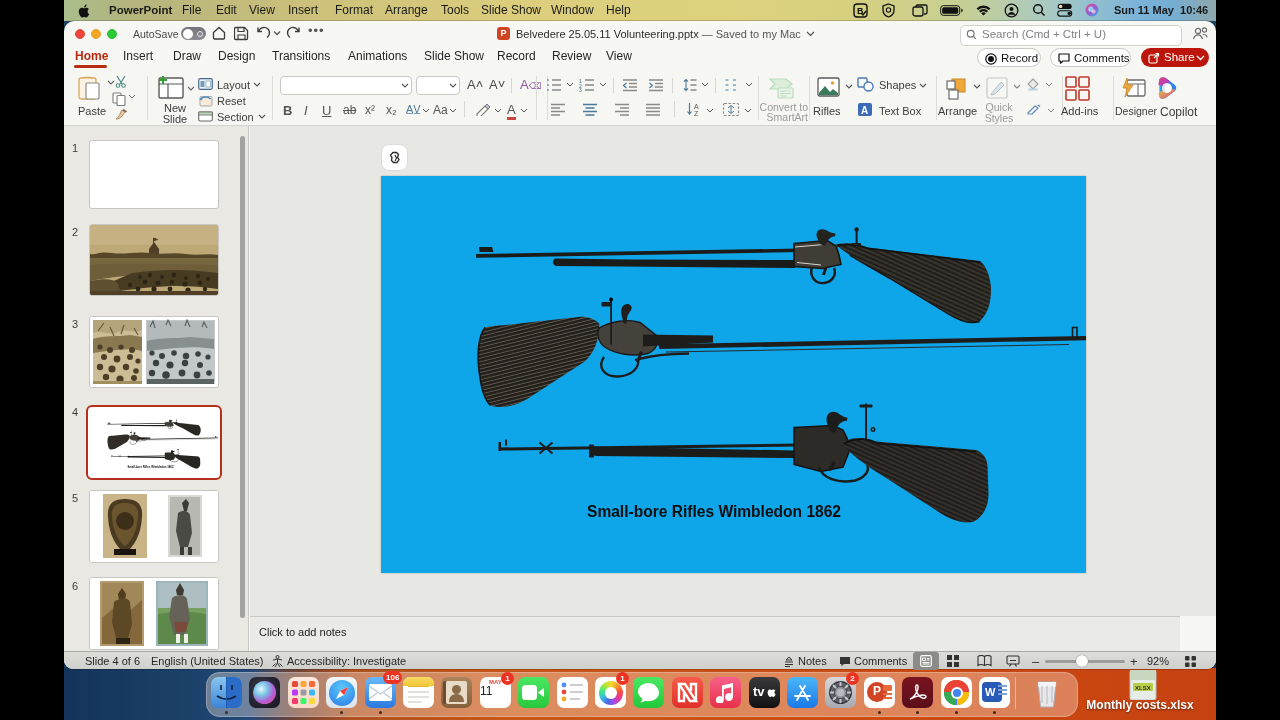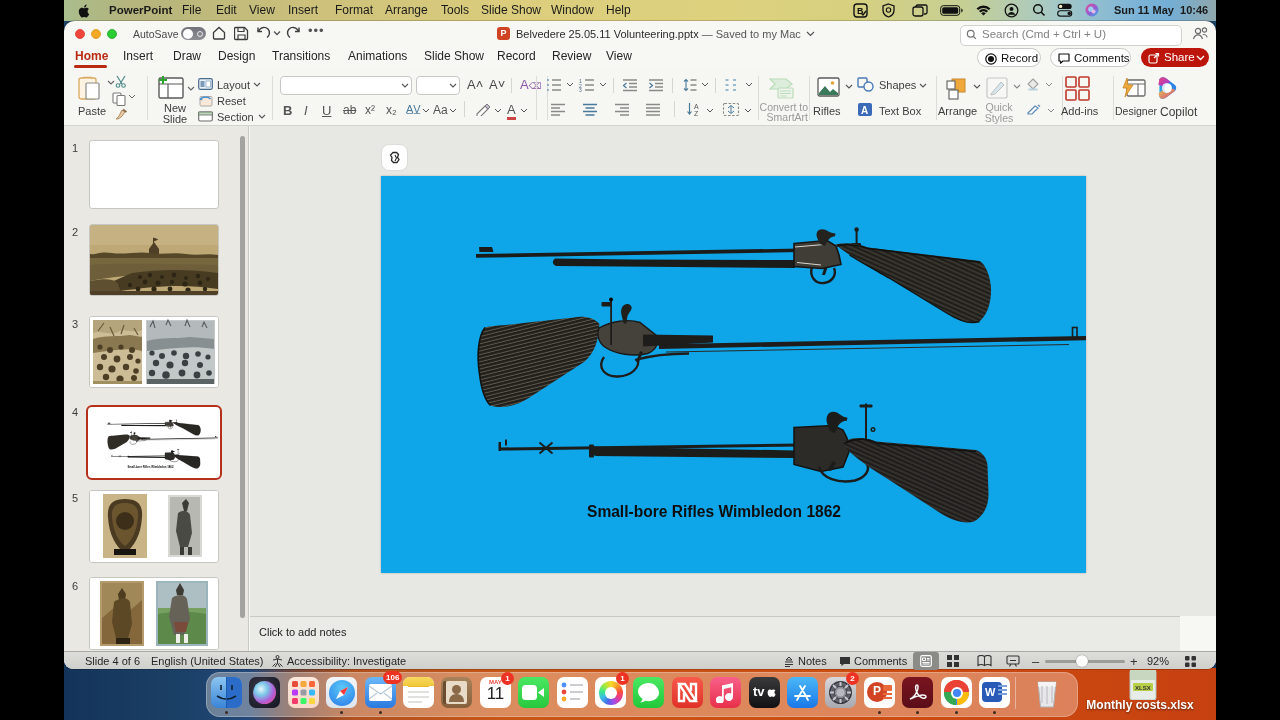--- a/index.html
+++ b/index.html
@@ -834,21 +834,21 @@
 
   <div class="dicon" style="left:377px;background:linear-gradient(#a8825a,#86603c)">
     <div class="abs" style="left:5px;top:4px;width:21px;height:23px;background:#e8dcc8;border-radius:2px"></div>
     <div class="abs" style="left:11px;top:8px;width:9px;height:9px;border-radius:50%;background:#8a6a48"></div>
     <div class="abs" style="left:8px;top:17px;width:15px;height:8px;border-radius:7px 7px 0 0;background:#8a6a48"></div>
     <div class="abs" style="left:2px;top:4px;width:3px;height:23px;background:#6a4c30;border-radius:2px 0 0 2px"></div>
   </div>
 
   <div class="dicon" style="left:416px;background:#fff">
     <span class="abs" style="left:0;top:2px;width:31px;text-align:center;font-size:6px;font-weight:bold;color:#e8483a">MAY</span>
-    <span class="abs" style="left:0;top:7px;width:31px;text-align:center;font-size:17px;color:#222">11</span>
+    <span class="abs" style="left:0;top:7px;width:31px;text-align:left;font-size:12px;color:#222">11</span>
     <div class="badge" style="left:21px;top:-5px">1</div>
   </div>
 
   <div class="dicon" style="left:454px;background:linear-gradient(#4ae862,#28c83e)">
     <svg class="abs" style="left:4px;top:8px" width="23" height="15" viewBox="0 0 23 15">
         <rect width="15" height="15" rx="3.5" fill="#fff"></rect>
         <path d="M16 7.5l6-4.5v9z" fill="#fff"></path>
       </svg>
   </div>
 

